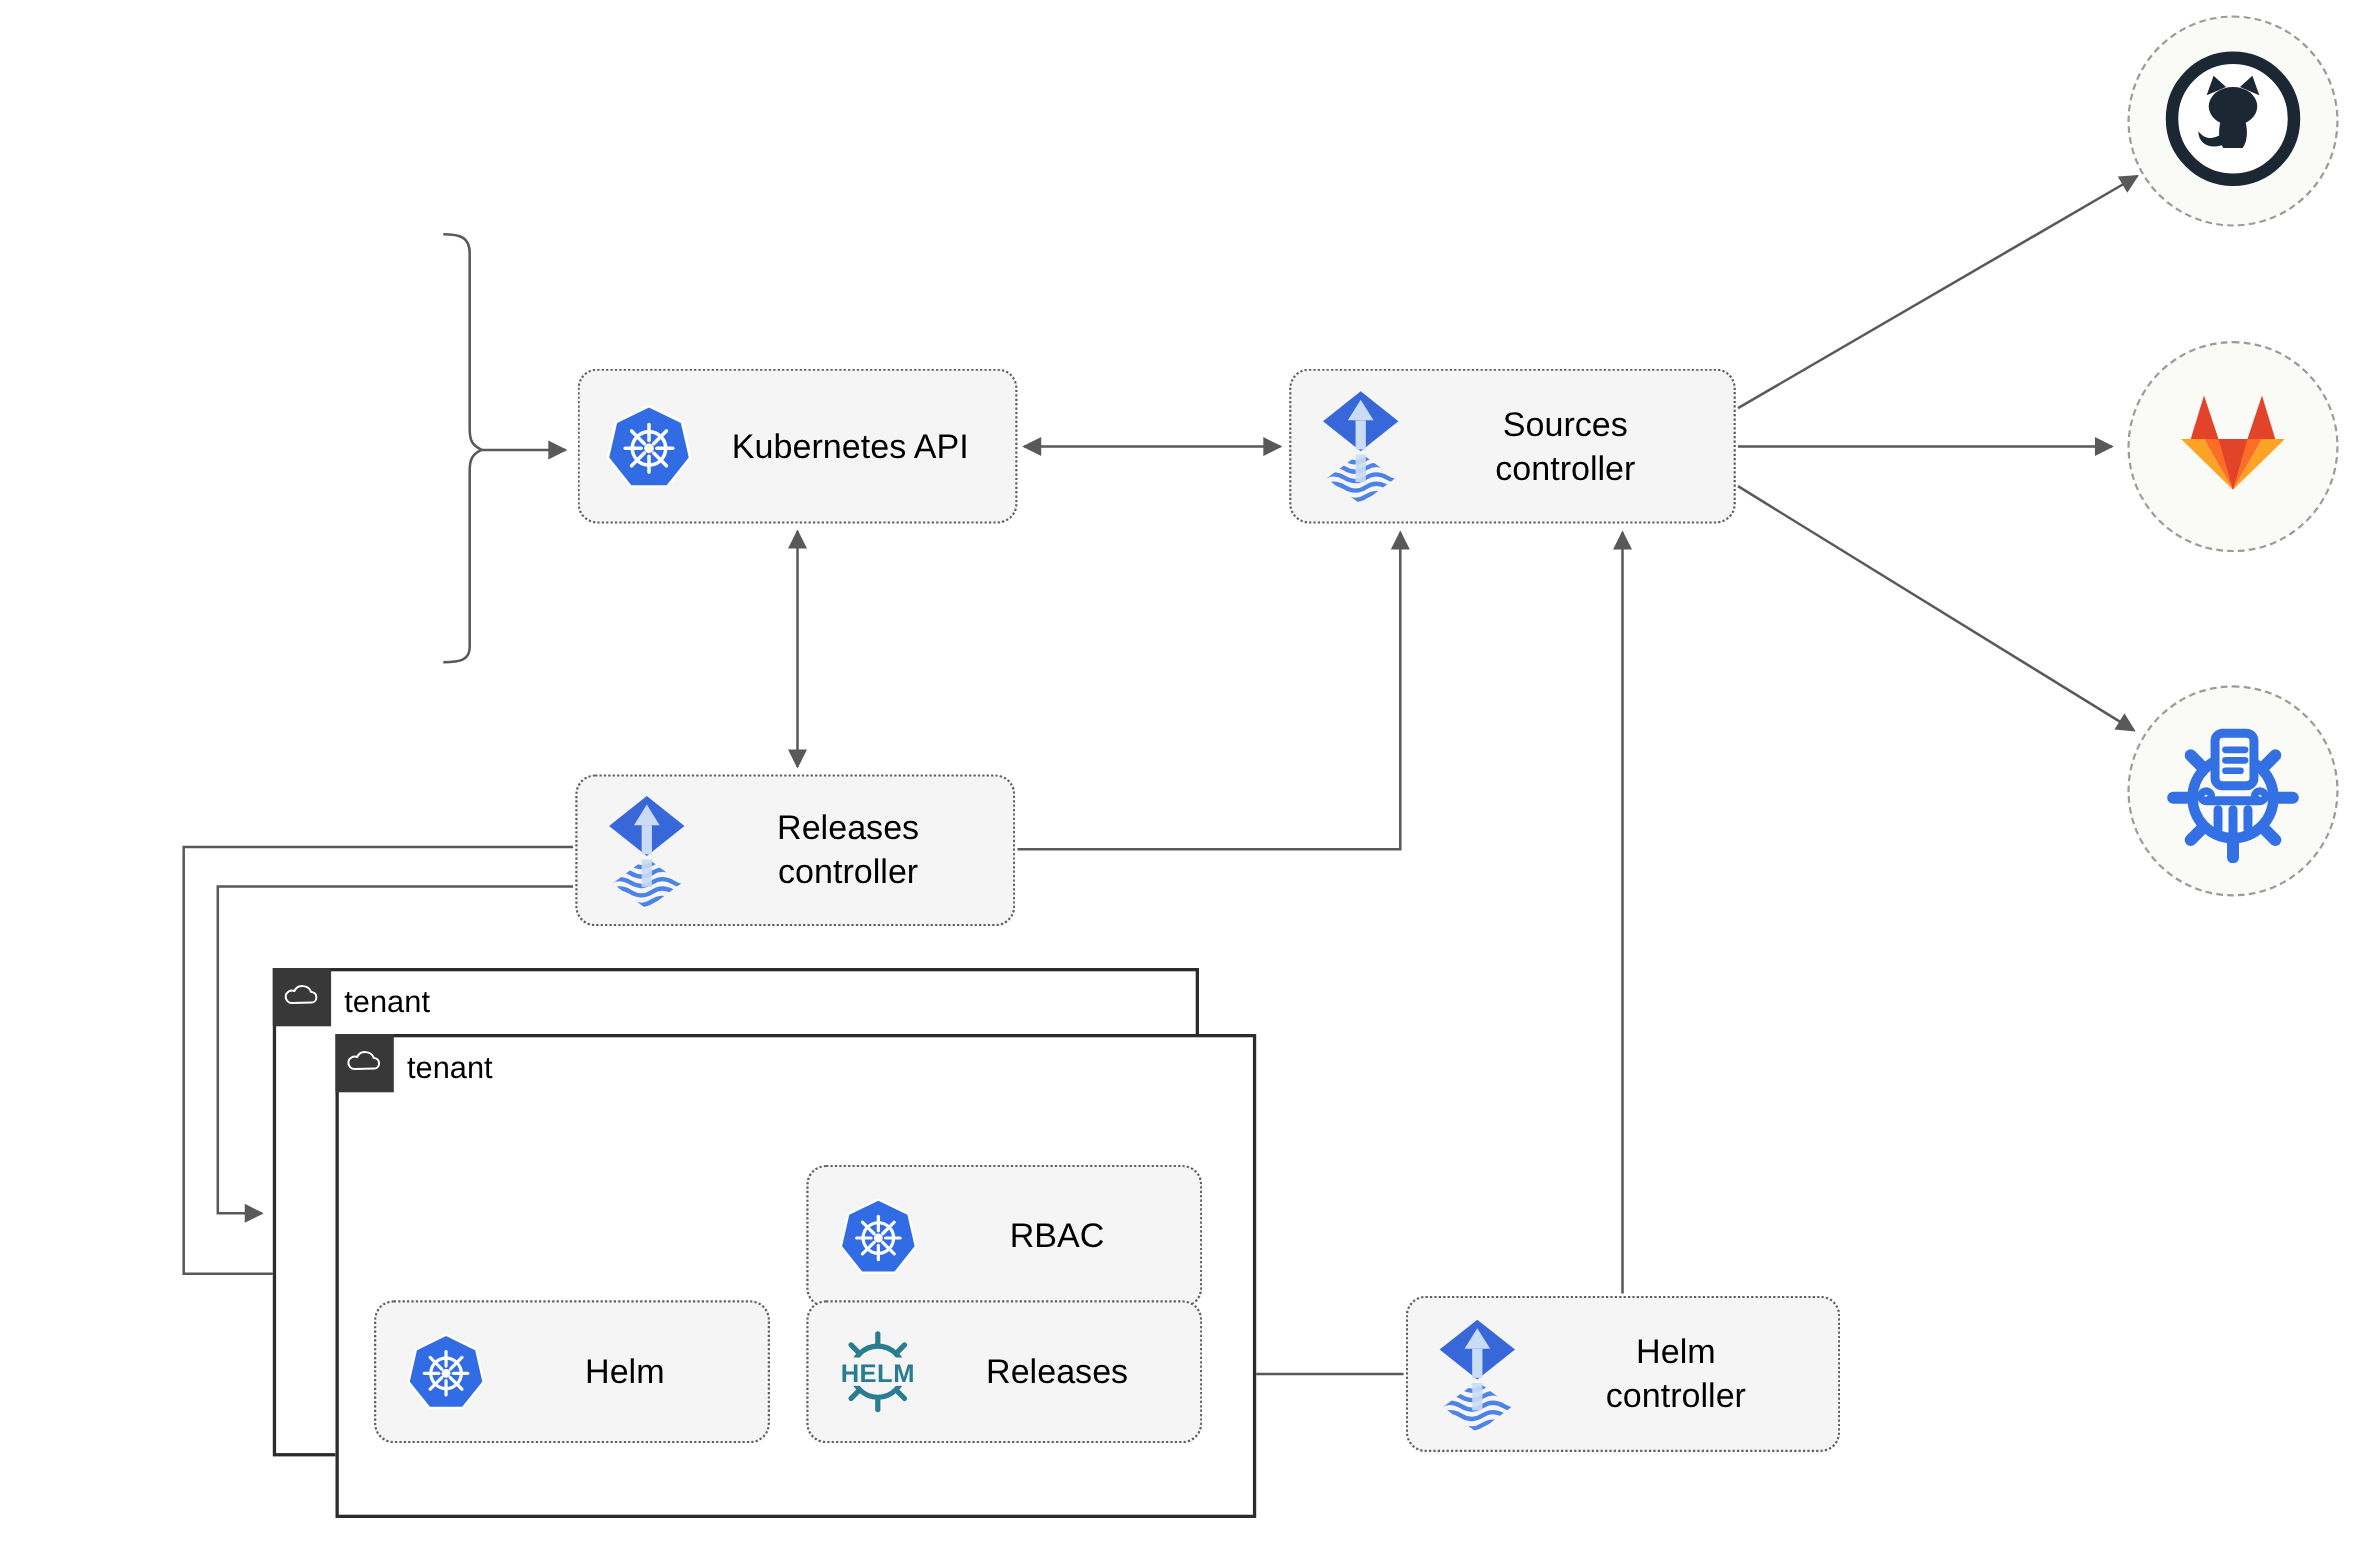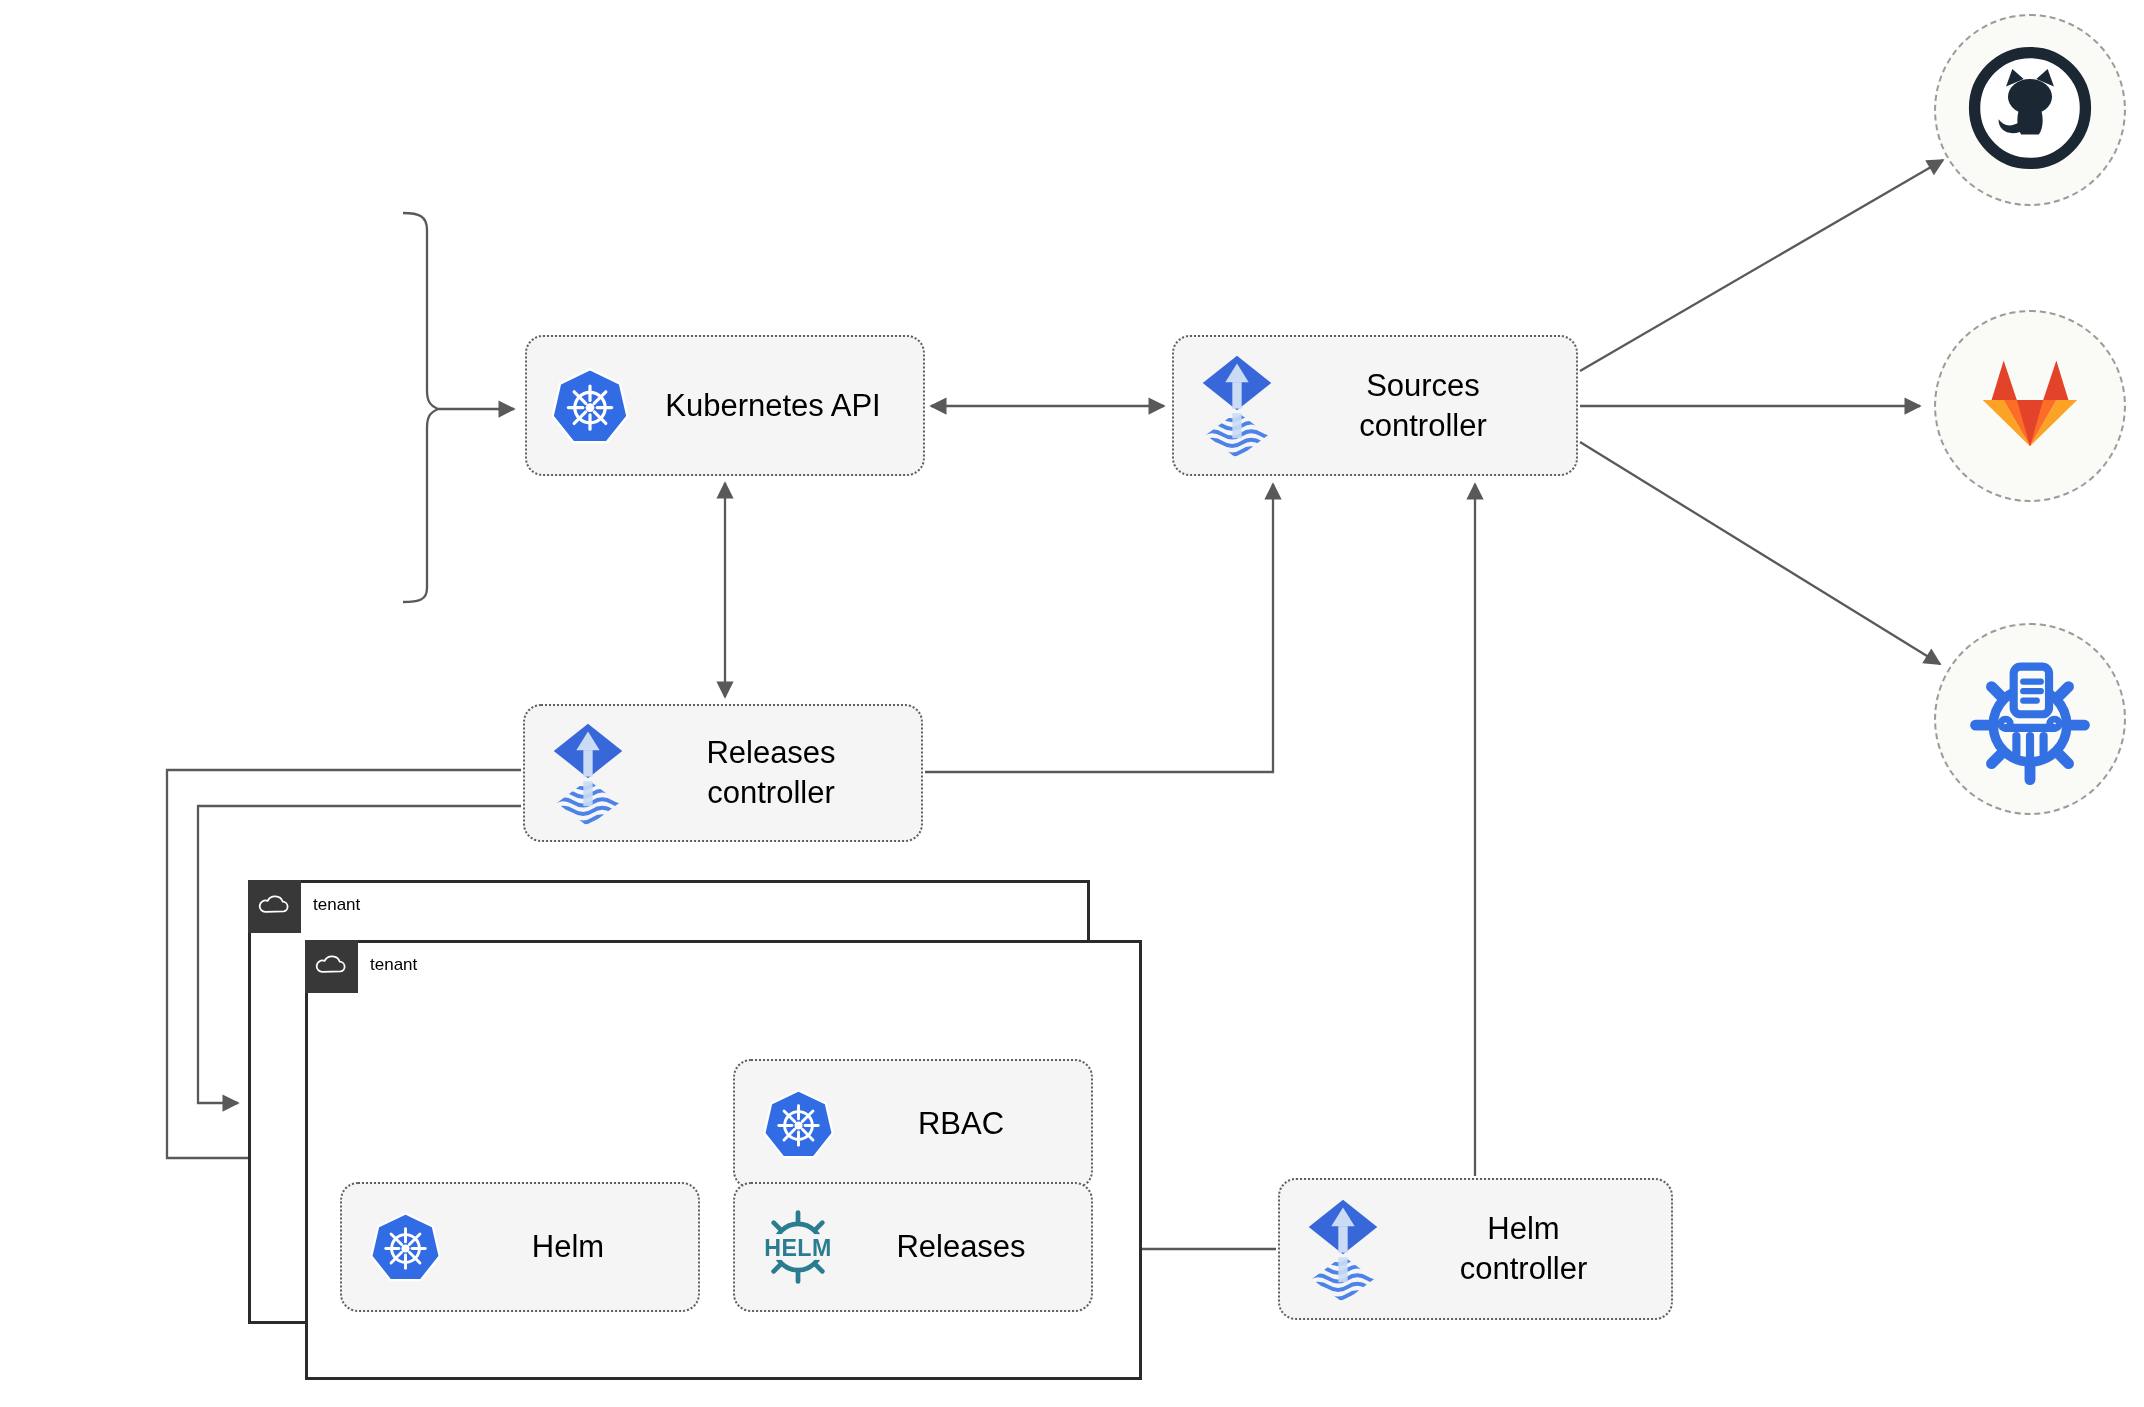--- a/index.html
+++ b/index.html
@@ -16,21 +16,21 @@
   .wires{position:absolute;left:0;top:0;z-index:1}
   .wires path{fill:none;stroke:var(--line);stroke-width:2.3px}
   .node{position:absolute;z-index:3;background:var(--node-bg);
         border:2px dotted var(--node-border);border-radius:18px;
         display:flex;align-items:center;padding:0 10px 0 20px}
   .nicon{flex:none;width:86px;display:flex;justify-content:center;align-items:center}
   .nlabel{flex:1;text-align:center;font-size:31px;line-height:40px;white-space:pre-line}
   .tenant{position:absolute;z-index:2;background:#ffffff;border:3px solid var(--tenant-border)}
   .badge{position:absolute;left:-3px;top:-3px;width:53px;height:53px;background:var(--badge-bg);
          display:flex;align-items:center;justify-content:center}
-  .tlabel{position:absolute;left:62px;top:12px;font-size:17px}
+  .tlabel{position:absolute;left:62px;top:12px;font-size:28px}
   .circle{position:absolute;z-index:3;width:192px;height:192px;border-radius:50%;
           border:2px dashed var(--circle-border);background:var(--circle-bg);
           display:flex;align-items:center;justify-content:center}
 </style>
 </head>
 <body>
 
 <div class="stage">
 
   <svg width="0" height="0" style="position:absolute" aria-hidden="true">

